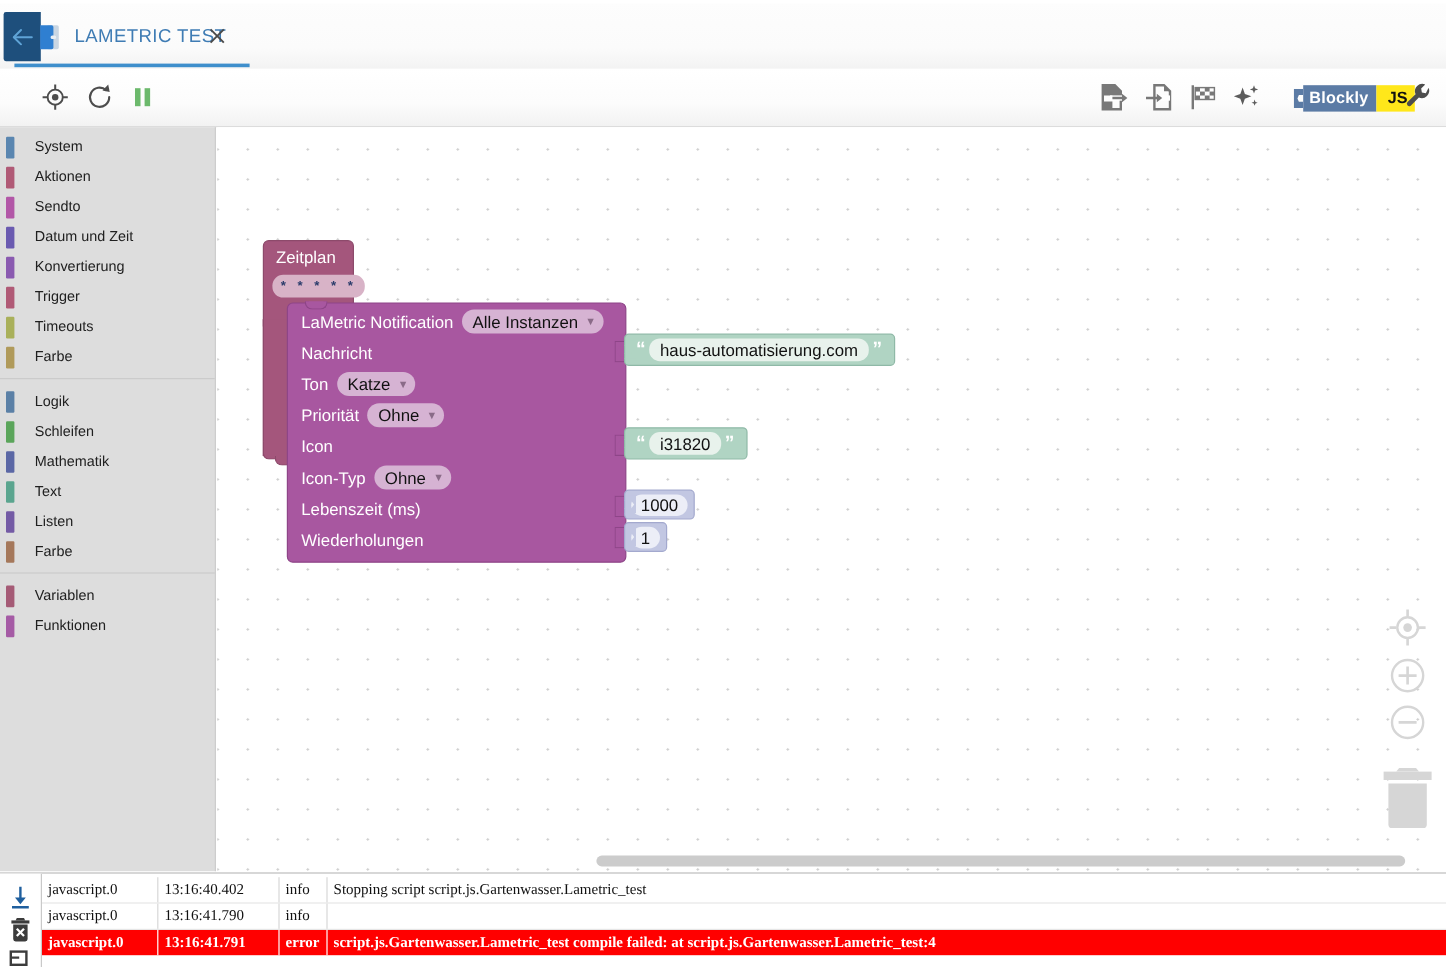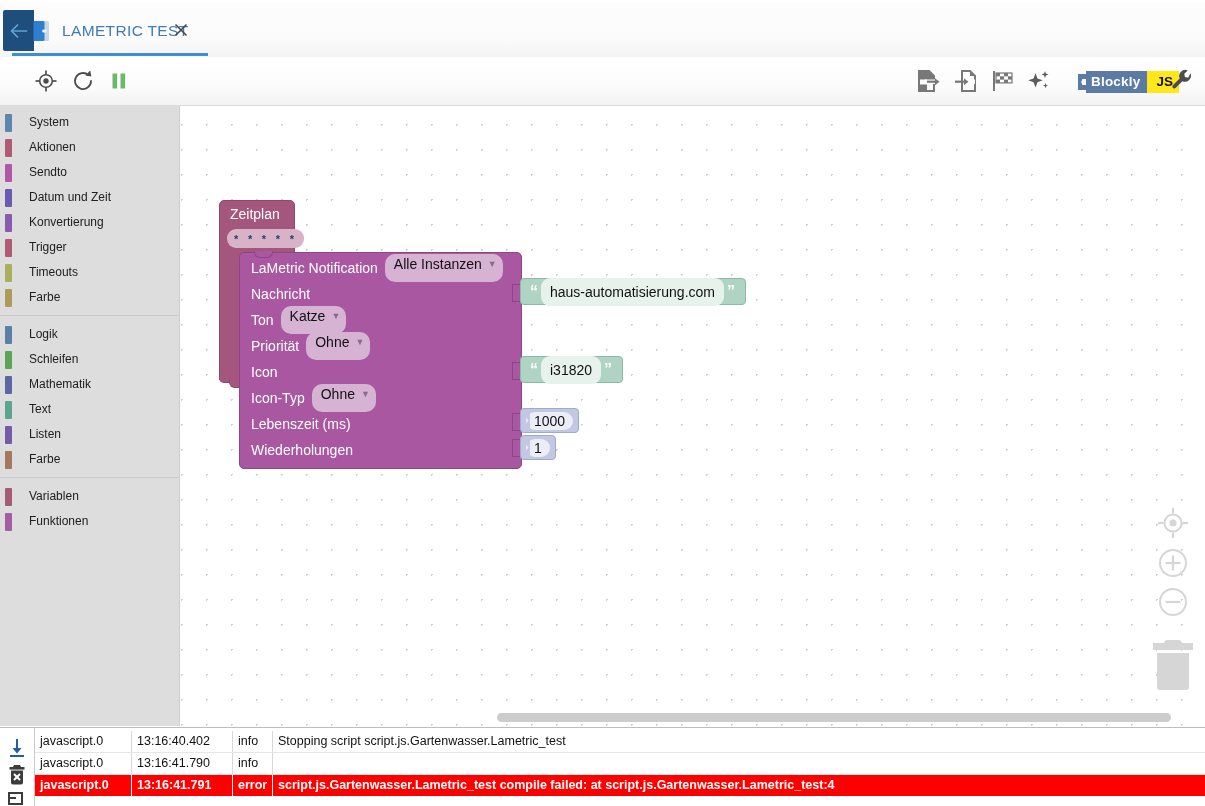--- a/index.html
+++ b/index.html
@@ -127,42 +127,42 @@
   }
   .lm-notch {
     position:absolute; left:73px; top:145px; width:17px; height:6px;
     background:#a857a0; border-left:1.3px solid #8e4588; border-right:1.3px solid #8e4588;
     border-bottom:1.3px solid #8e4588; border-radius:0 0 6px 6px;
   }
   .lm-row { position:absolute; left:70px; height:22px; display:flex; align-items:center; }
   .lm-rowlabel { color:#ffffff; font-size:14px; white-space:nowrap; }
   .dropdown {
     margin-left:7px; height:20px; background:#d6b3d3; border-radius:10px;
-    display:flex; align-items:center; padding:0 6px 8px 9px; white-space:nowrap;
+    display:flex; align-items:center; padding:0 6px 0 9px; white-space:nowrap;
     cursor:pointer;
   }
   .dropdown .dd-text { font-size:14px; color:#111111; }
   .dropdown .dd-arrow { margin-left:6px; font-size:9px; color:#8a6b88; }
 
   
   .socket {
     position:absolute; width:9px; height:16px; background:#a857a0;
     border:1.3px solid #8e4588;
     clip-path: polygon(0 0,100% 0,100% 28%,42% 28%,18% 50%,42% 72%,100% 72%,100% 100%,0 100%);
   }
 
   
   .vblk { position:absolute; display:flex; align-items:center; border-radius:4px; }
   .vtext {
     background:#b0d4c3; border:1.3px solid #8fb9a7; border-radius:4px;
     height:25px; display:flex; align-items:center; padding:0 7px 0 6px;
   }
   .vtext .quote { color:#ffffff; font-size:16px; font-weight:bold; line-height:14px; padding:0 3px; }
   .vtext .field {
-    background:#e8f2ec; border-radius:9px; height:28px; padding:0 9px;
+    background:#e8f2ec; border-radius:9px; height:19px; padding:0 9px;
     display:flex; align-items:center; font-size:14px; color:#111111; white-space:nowrap;
   }
   .vnum {
     background:#c2c7e2; border:1.3px solid #a3a9ce; border-radius:4px;
     height:23px; display:flex; align-items:center; padding:0 5px;
   }
   .vnum .field {
     background:#eceef7; border-radius:9px; height:18px; padding:0 8px;
     display:flex; align-items:center; font-size:14px; color:#111111;
   }
@@ -181,21 +181,21 @@
     background:#ffffff; border-top:1px solid #bdbdbd;
   }
   .console-gutter {
     position:absolute; left:0; top:0; width:34px; height:79px;
     background:#ffffff; border-right:1px solid #c9c9c9;
   }
   .g-icon { position:absolute; left:6px; width:22px; height:22px; cursor:pointer; }
   .log-rows { position:absolute; left:35px; top:3px; width:1170px; }
   .log-row {
     display:flex; height:21px; align-items:center;
-    font-family:Liberation Sans, sans-serif; font-size:12.5px;
+    font-family:Liberation Serif, serif; font-size:12.5px;
     border-bottom:1px solid #e6e6e6;
   }
   .log-row.error { background:#ff0000; color:#ffffff; border-bottom:none; font-weight:bold; }
   .log-row .c {
     padding:0 5px; height:21px; line-height:21px; white-space:nowrap;
     box-sizing:border-box;
   }
   .log-row .c-src { width:97px; border-right:1px solid #d8d8d8; }
   .log-row .c-time { width:101px; border-right:1px solid #d8d8d8; }
   .log-row .c-sev { width:40px; border-right:1px solid #d8d8d8; }

